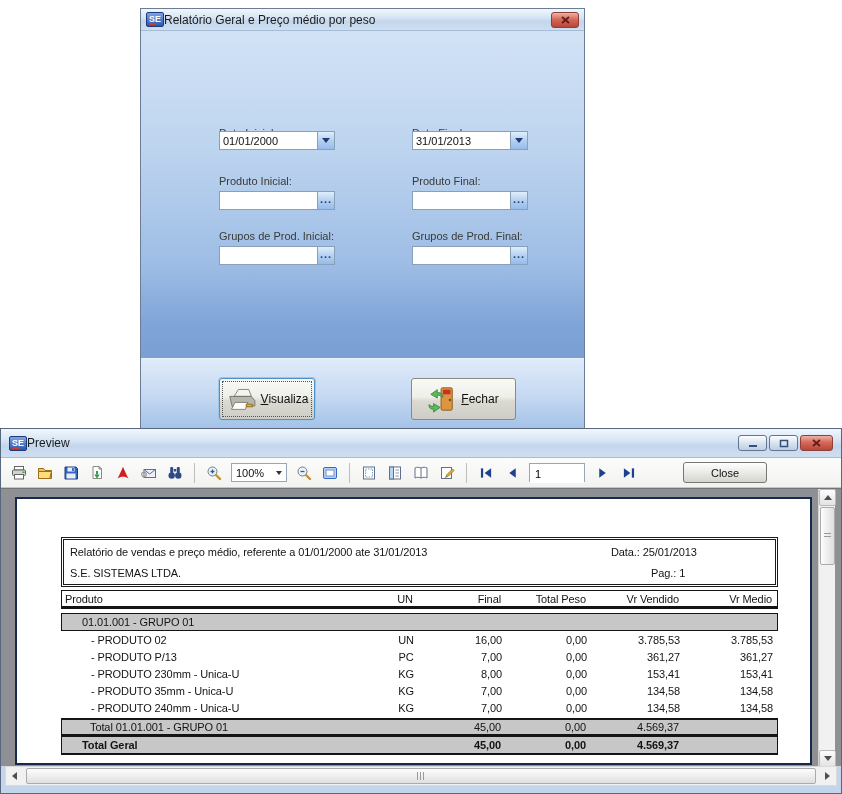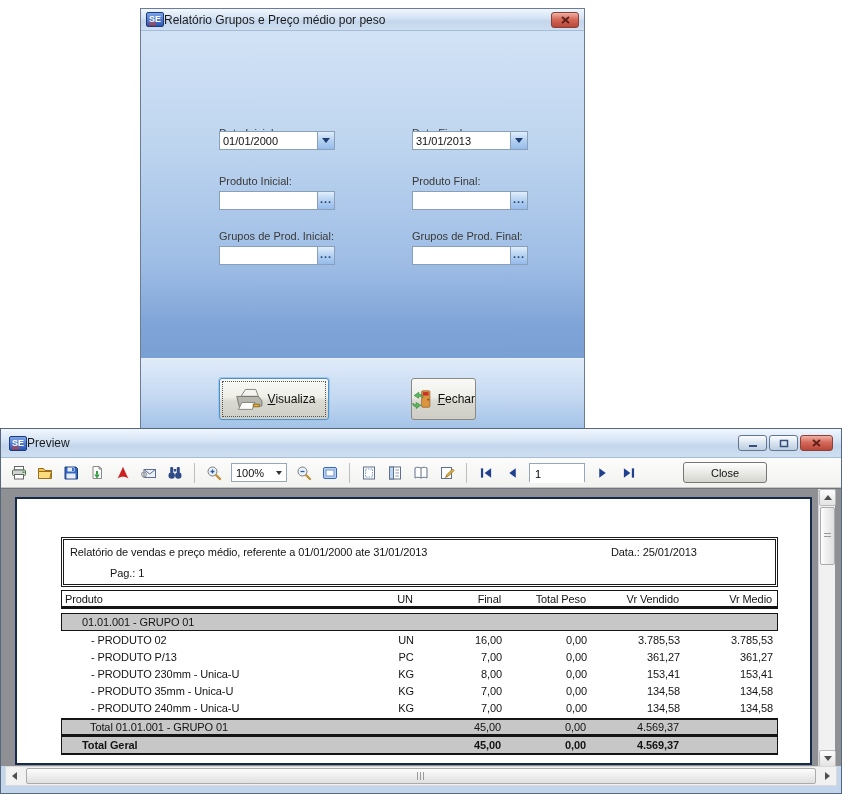--- a/index.html
+++ b/index.html
@@ -39,22 +39,22 @@
   .dots { font-size:11px; font-weight:bold; color:#1d3e6e; letter-spacing:1px; line-height:0; margin-top:-4px; }
   .c1 { left:78px; } .c2 { left:271px; }
   .r1l { top:96px; } .r1f { top:100px; }
   .r2l { top:144px; } .r2f { top:160px; }
   .r3l { top:199px; } .r3f { top:215px; }
   .big-btn { position:absolute; top:19px; height:42px; cursor:pointer;
     background:linear-gradient(#f9f9f7 0%,#efefe9 45%,#dadad2 55%,#cdcdc5 100%);
     border:1px solid #8a8a80; border-radius:3px;
     display:flex; align-items:center; justify-content:center; gap:5px; font-size:12px; color:#111; }
   .big-btn.focused { border:1px solid #4e90c8; box-shadow:0 0 0 1px #9cc7ec; outline:1px dotted #555; outline-offset:-4px; }
-  .btn-visualiza { left:78px; width:110px; }
-  .btn-fechar { left:270px; width:65px;justify-content:space-between; }
+  .btn-visualiza { left:78px; width:96px; }
+  .btn-fechar { left:270px; width:105px; }
 
   
   .preview { position:absolute; left:0; top:428px; width:842px; height:366px;
     border:1px solid #57677d; background:#c3d5ea; }
   .preview .titlebar { height:29px; padding:0 8px; }
   .win-controls { display:flex; gap:2px; }
   .win-controls .winbtn { width:29px; } .win-controls .winbtn.red { width:33px; }
 
   .toolbar { height:30px; display:flex; align-items:center; gap:8px; padding:0 9px;
     background:linear-gradient(#fcfcfc,#f2f2ef); border-bottom:1px solid #c6c6c6; }
@@ -116,21 +116,21 @@
   .rep-grand .pcell { padding-left:20px; }
 </style>
 </head>
 <body>
 
 <div class="app">
 
   <div class="dialog">
     <div class="titlebar">
       <span class="se-logo">SE</span>
-      <span class="title-text">Relatório Grupos e Preço médio por peso</span>
+      <span class="title-text">Relatório Geral e Preço médio por peso</span>
       <span class="winbtn red dlg-close">
         <svg width="9" height="8" viewBox="0 0 9 8">
             <path d="M1 1 L8 7 M8 1 L1 7" stroke="#5d1f18" stroke-width="1.8" fill="none"></path>
           </svg>
       </span>
     </div>
 
     <div class="dialog-body">
       <span class="fld-label c1 r1l">Data Inicial:</span>
       <div class="combo c1 r1f">
@@ -362,20 +362,21 @@
     <div class="preview-content">
       <div class="page">
         <div class="report">
 
           <div class="rep-header">
             <div class="rep-hline">
               <span class="lft">Relatório de vendas e preço médio, referente a 01/01/2000 ate 31/01/2013</span>
               <span class="rgt">Data.: 25/01/2013</span>
             </div>
             <div class="rep-hline">
+              <span class="lft">S.E. SISTEMAS LTDA.</span>
               <span class="rgt indent">Pag.: 1</span>
             </div>
           </div>
 
           <div class="grid rep-cols">
             <span class="hc">Produto</span>
             <span class="ctr">UN</span>
             <span class="num">Final</span>
             <span class="num">Total Peso</span>
             <span class="num">Vr Vendido</span>

